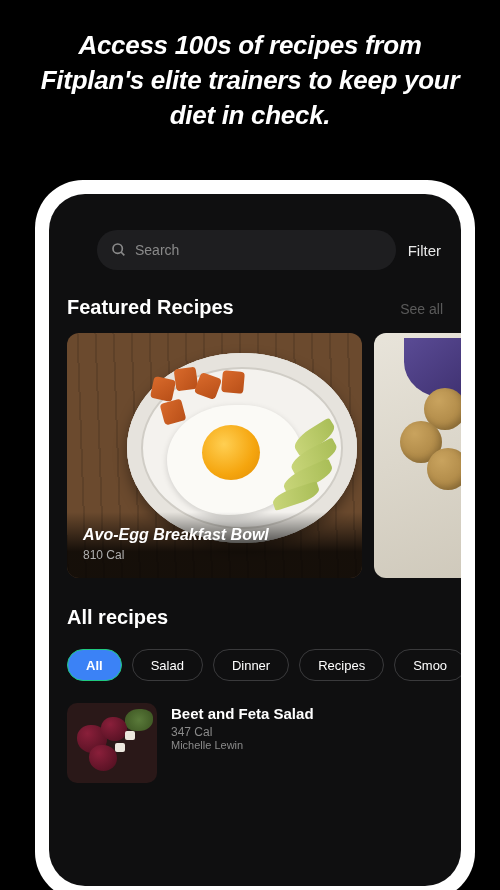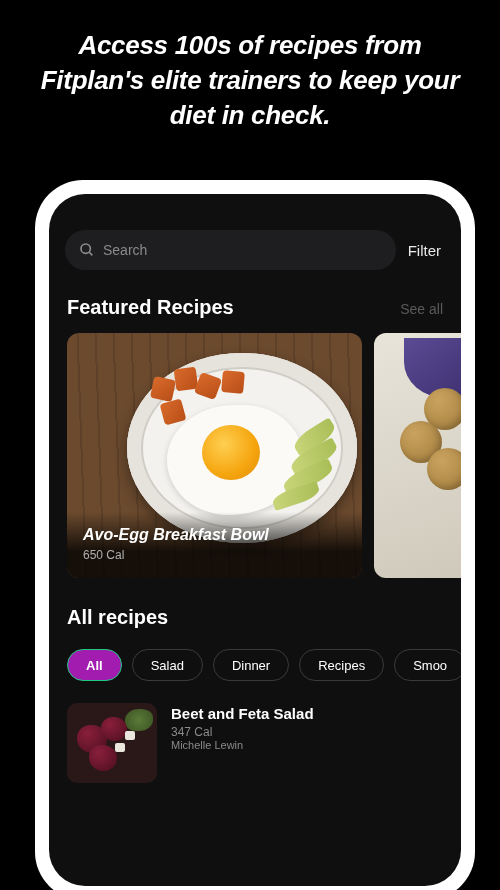--- a/index.html
+++ b/index.html
@@ -38,20 +38,21 @@
       border-radius: 36px;
       overflow: hidden;
       padding-top: 36px;
     }
     .search-row {
       display: flex;
       align-items: center;
       padding: 0 16px;
       gap: 12px;
       margin-bottom: 26px;
+      margin-left: 32px;
     }
     .search-field {
       flex: 1;
       background: #1e1e20;
       border-radius: 22px;
       height: 40px;
       display: flex;
       align-items: center;
       padding: 0 14px;
       gap: 8px;
@@ -209,21 +210,21 @@
       border-radius: 16px;
       border: 1px solid #3a3a3c;
       color: #ffffff;
       font-size: 13px;
       display: flex;
       align-items: center;
       flex-shrink: 0;
       background: transparent;
     }
     .chip.active {
-      background: #a21caf;
+      background: #3b82f6;
       border-color: #1fc97f;
       color: #fff;
       font-weight: 600;
     }
     .list-item {
       display: flex;
       gap: 14px;
       padding: 0 18px;
     }
     .thumb {
@@ -313,21 +314,21 @@
             <div class="sweet-potato sp5"></div>
           <div class="egg-white"></div>
             <div class="egg-yolk"></div>
           <div class="avocado av1"></div>
             <div class="avocado av2"></div>
             <div class="avocado av3"></div>
             <div class="avocado av4"></div>
         </div>
         <div class="card-overlay">
           <div class="card-title">Avo-Egg Breakfast Bowl</div>
-          <div class="card-cal">650 Cal</div>
+          <div class="card-cal">810 Cal</div>
         </div>
       </div>
       <div class="featured-card">
         <div class="card-art art2">
           <div class="purple-wrap"></div>
           <div class="ball b1"></div>
             <div class="ball b2"></div>
             <div class="ball b3"></div>
         </div>
       </div>

